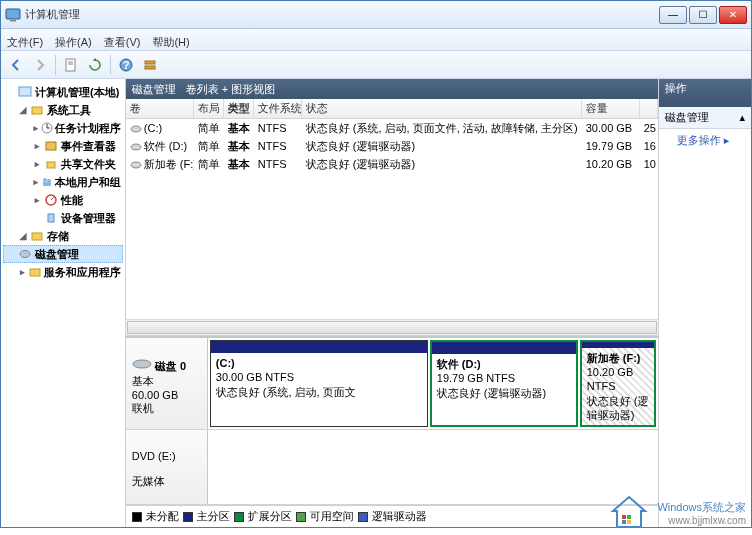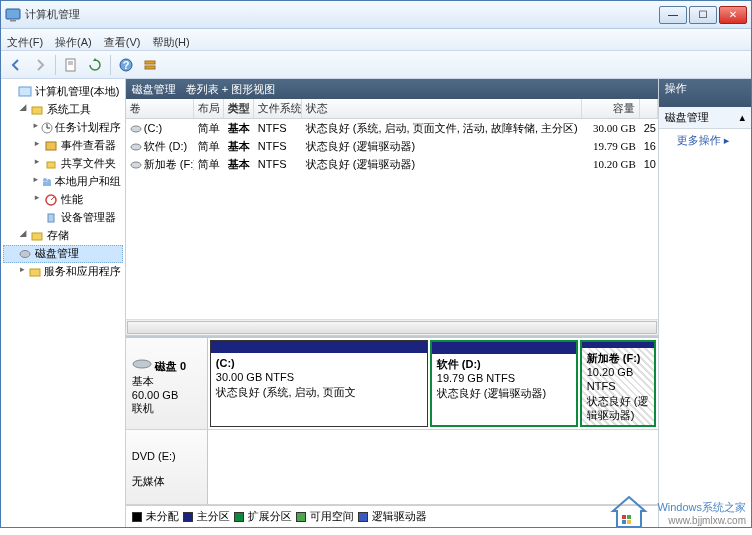--- a/index.html
+++ b/index.html
@@ -11,35 +11,35 @@
     .winbtns { display: flex; gap: 2px; }
     .winbtn { width: 28px; height: 18px; border: 1px solid #5a7ca0; border-radius: 2px; background: linear-gradient(to bottom, #f0f6fd, #d0e0f0); display: flex; align-items: center; justify-content: center; font-size: 10px; }
     .winbtn.close { background: linear-gradient(to bottom, #f28b82, #d93025); border-color: #a12018; color: #fff; }
     .menubar { height: 22px; background: linear-gradient(to bottom, #f7fbff, #e6eff9); display: flex; align-items: flex-end; padding: 0 6px; border-bottom: 1px solid #c8d8ea; }
     .menubar span { margin-right: 12px; color: #333; cursor: default; }
     .toolbar { height: 28px; background: linear-gradient(to bottom, #f7fbff, #e6eff9); display: flex; align-items: center; padding: 0 4px; border-bottom: 1px solid #c8d8ea; gap: 2px; }
     .toolbar .tbtn { width: 22px; height: 22px; border: 1px solid transparent; display: flex; align-items: center; justify-content: center; }
     .toolbar .sep { width: 1px; height: 20px; background: #c0d0e0; margin: 0 2px; }
     .body { flex: 1; display: flex; background: #fff; overflow: hidden; }
     .tree { width: 140px; border-right: 1px solid #c8d0d8; background: #fff; padding: 4px 2px; overflow: auto; }
-    .tree-item { display: flex; align-items: flex-start; padding: 1px 2px; white-space: nowrap; cursor: default; }
+    .tree-item { display: flex; align-items: center; padding: 1px 2px; white-space: nowrap; cursor: default; font-weight: bold; }
     .tree-item .exp { width: 12px; text-align: center; color: #666; font-size: 9px; }
     .tree-item .ic { width: 16px; height: 16px; margin-right: 2px; display: inline-flex; align-items: center; justify-content: center; }
     .tree-item.selected { background: #cde6ff; border: 1px dotted #7aaedb; padding: 0 1px; }
     .indent1 { padding-left: 14px; }
     .indent2 { padding-left: 28px; }
     .center { flex: 1; display: flex; flex-direction: column; border-right: 1px solid #c8d0d8; }
     .center-header { height: 20px; background: linear-gradient(to bottom, #506a86, #3d5570); color: #fff; display: flex; align-items: center; padding: 0 6px; gap: 10px; }
     .vol-table { border-bottom: 1px solid #c8d0d8; }
     .vol-head { display: flex; background: linear-gradient(to bottom, #fdfdfd, #ebeef1); border-bottom: 1px solid #d0d4d8; height: 20px; }
     .vol-head .col { border-right: 1px solid #d8dce0; padding: 2px 4px; color: #333; overflow: hidden; white-space: nowrap; }
     .vol-rows { height: 200px; background: #fff; overflow: auto; position: relative; }
     .vol-row { display: flex; height: 18px; align-items: center; }
     .vol-row .col { padding: 1px 4px; overflow: hidden; white-space: nowrap; }
-    .c-vol { width: 68px; } .c-lay { width: 30px; } .c-typ { width: 30px; font-weight: bold; } .c-fs { width: 48px; } .c-st { flex: 1; } .c-cap { width: 58px; text-align: right; font-family: Liberation Serif, serif; } .c-free { width: 18px; }
+    .c-vol { width: 68px; } .c-lay { width: 30px; } .c-typ { width: 30px; font-weight: bold; } .c-fs { width: 48px; } .c-st { flex: 1; } .c-cap { width: 58px; text-align: left; } .c-free { width: 18px; }
     .vol-row .c-vol svg { vertical-align: middle; margin-right: 2px; }
     .hscroll { height: 16px; background: #f0f0f0; border-top: 1px solid #ddd; display: flex; }
     .hscroll .thumb { flex: 1; background: linear-gradient(to bottom, #f5f5f5, #e0e0e0); border: 1px solid #c0c0c0; margin: 1px; }
     .disk-map { flex: 1; border-top: 2px solid #c0c8d0; display: flex; flex-direction: column; overflow: auto; }
     .disk-row { display: flex; border-bottom: 1px solid #d0d4d8; min-height: 70px; }
     .disk-label { width: 82px; padding: 20px 6px; background: linear-gradient(to bottom, #fbfbfb, #eeeeee); border-right: 1px solid #c0c8d0; }
     .disk-label .dn { font-weight: bold; }
     .disk-parts { flex: 1; display: flex; padding: 2px; gap: 2px; }
     .part { flex: 1; border: 1px solid #333; display: flex; flex-direction: column; }
     .part .phdr { height: 12px; background: #1a237e; }

